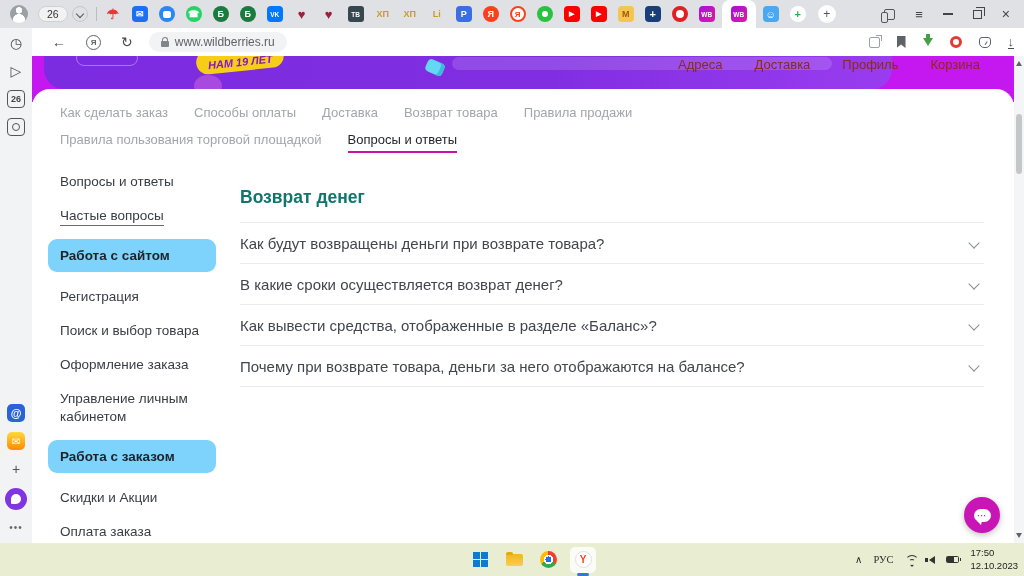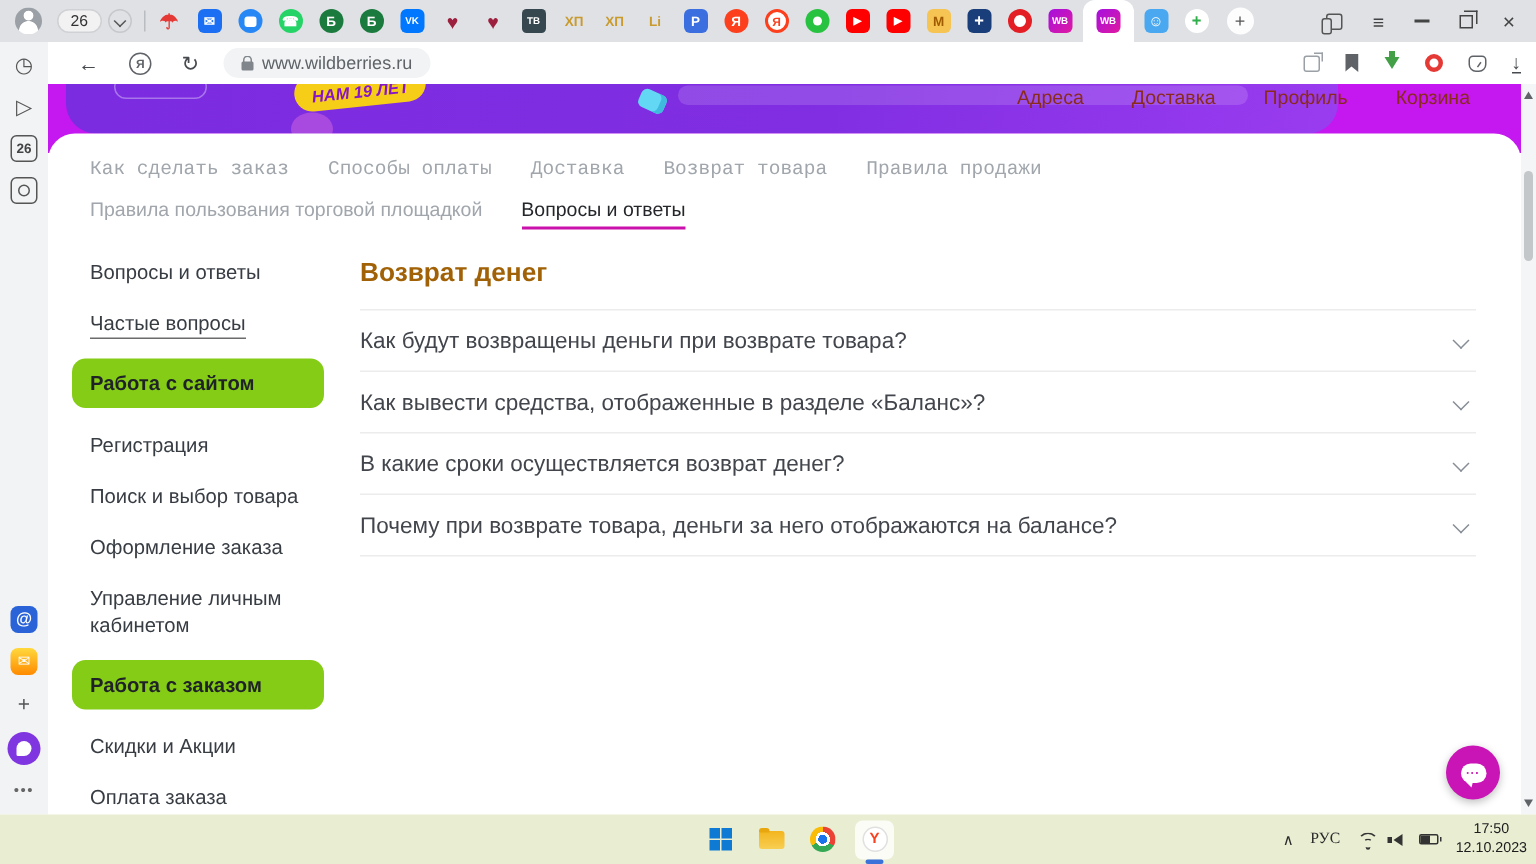--- a/index.html
+++ b/index.html
@@ -96,32 +96,32 @@
   #wb-header { position:absolute; left:0; top:0; width:100%; height:46px; background:#c517ef; overflow:hidden; }
   .hdr-links { position:absolute; top:1px; right:34px; display:flex; gap:32px; font-size:13px; color:#8a2a1a; }
   .banner { position:absolute; left:12px; top:0; width:848px; height:33px; background:linear-gradient(100deg,#7b2be0 0%, #812ee2 60%, #9a3cf0 100%); border-radius:0 0 20px 20px; }
   .banner-streak { position:absolute; right:60px; top:1px; width:380px; height:13px; background:rgba(255,255,255,0.14); border-radius:10px; }
   .banner-ghost { position:absolute; left:32px; top:-6px; width:62px; height:16px; border:1.4px solid rgba(255,255,255,0.35); border-radius:9px; }
   .banner-blob { position:absolute; left:150px; bottom:-8px; width:28px; height:22px; background:#a84ae0; border-radius:50%; }
   .banner-pill { position:absolute; left:152px; top:-9px; width:88px; height:24px; background:#f7ce17; border-radius:13px; transform:rotate(-6deg); display:flex; align-items:flex-end; justify-content:center; font-size:11px; font-weight:bold; font-style:italic; color:#8616c8; padding-bottom:3px; }
   .banner-confetti { position:absolute; left:382px; top:5px; width:18px; height:13px; background:#62d8f5; border-radius:4px; transform:rotate(24deg); box-shadow:inset -4px 0 0 #3fb9de; }
 
   #sheet { position:absolute; left:0; right:0; top:33px; bottom:0; background:#fff; border-radius:18px 18px 0 0; }
-  .nav1 { display:flex; gap:26px; padding:16px 0 0 28px; font-size:13px; color:#a0a6ac;font-family:Liberation Mono, monospace; }
+  .nav1 { display:flex; gap:26px; padding:16px 0 0 28px; font-size:13px; color:#a0a6ac; }
   .nav2 { display:flex; gap:26px; padding:12px 0 0 28px; font-size:13px; color:#a0a6ac; align-items:flex-start; }
   .nav-active { color:#24262a; border-bottom:2px solid #cb11ab; padding-bottom:4px; }
 
   .content { display:flex; margin-top:10px; }
   .side { width:168px; margin-left:16px; flex:0 0 auto; font-size:13.5px; color:#383d44; }
   .side-link { margin:16px 0 0 12px; line-height:18px; }
   .side-link.first { margin-top:10px; }
   .side-link .u { border-bottom:1px solid #6b6b6b; padding-bottom:2px; }
-  .side-hdr { margin-top:14px; background:#84cc16; border-radius:9px; padding:9px 12px; font-weight:bold; color:#1f2227; }
+  .side-hdr { margin-top:14px; background:#7dd3fc; border-radius:9px; padding:9px 12px; font-weight:bold; color:#1f2227; }
   .main { flex:1; margin:0 30px 0 24px; }
-  .main h1 { font-size:17.5px; color:#a16207; margin:8px 0 14px; }
+  .main h1 { font-size:17.5px; color:#0f766e; margin:24px 0 14px; }
   .qrow { display:flex; align-items:center; justify-content:space-between; border-top:1px solid #ececec; height:41px; font-size:15px; color:#42464c; }
   .chev { width:8px; height:8px; border-right:1.8px solid #878d95; border-bottom:1.8px solid #878d95; transform:rotate(45deg); margin-right:6px; flex:0 0 auto; }
 
   .fab { position:absolute; left:964px; top:497px; width:36px; height:36px; border-radius:50%; background:#c915b5; display:flex; align-items:center; justify-content:center; box-shadow:0 2px 6px rgba(0,0,0,0.25); }
   .fab-bubble { width:17px; height:13px; background:#fff; border-radius:7px; position:relative; display:flex; align-items:center; justify-content:center; font-size:8px; color:#c915b5; letter-spacing:0.5px; font-weight:bold; }
   .fab-bubble::after { content:""; position:absolute; left:3px; bottom:-3px; width:0; height:0; border-left:4px solid transparent; border-right:1px solid transparent; border-top:4px solid #fff; }
 
   
   #taskbar { position:absolute; left:0; top:543px; width:1024px; height:33px; background:#e9edd2; }
   .tb-center { position:absolute; left:50%; top:0; height:33px; transform:translateX(-44px); display:flex; align-items:center; gap:10px; }
@@ -139,21 +139,21 @@
   .tb-right { position:absolute; right:6px; top:0; height:33px; display:flex; align-items:center; gap:11px; color:#2b2b2b; }
   .tray-chев { font-size:10px; }
   .tray-lang { font-size:10.5px;font-family:Liberation Serif, serif; }
   .wifi { width:14px; height:10px; position:relative; }
   .wifi::before { content:""; position:absolute; left:1px; top:0; width:12px; height:12px; border:1.6px solid #333; border-color:#333 transparent transparent transparent; border-radius:50%; }
   .wifi::after { content:""; position:absolute; left:5px; top:4px; width:4px; height:4px; border:1.6px solid #333; border-color:#333 transparent transparent transparent; border-radius:50%; box-shadow:0 3px 0 -1.5px #333; }
   .spk { width:0; height:0; border-top:4px solid transparent; border-bottom:4px solid transparent; border-right:6px solid #333; position:relative; }
   .spk::before { content:""; position:absolute; left:-4px; top:-2px; width:3px; height:4px; background:#333; }
   .batt { width:13px; height:7px; border:1.2px solid #333; border-radius:1.5px; position:relative; background:linear-gradient(90deg,#333 0 60%, transparent 60%); }
   .batt::after { content:""; position:absolute; right:-3px; top:1px; width:1.8px; height:3px; background:#333; }
-  .clockblk { text-align:center; font-size:9.5px; line-height:1.35; color:#1d1d1d; }
+  .clockblk { text-align:left; font-size:9.5px; line-height:1.35; color:#1d1d1d; }
 </style>
 </head>
 <body>
 
 <div id="tabbar">
   <span class="avatar"></span>
   <span class="counter">26</span>
   <span class="counter-chev"></span>
   <span class="vdiv"></span>
   <div class="favs">
@@ -278,25 +278,25 @@
 
       </div>
 
       <div class="main">
         <h1>Возврат денег</h1>
         <div class="qrow">
           <span>Как будут возвращены деньги при возврате товара?</span>
           <span class="chev"></span>
         </div>
         <div class="qrow">
-          <span>Как вывести средства, отображенные в разделе «Баланс»?</span>
+          <span>В какие сроки осуществляется возврат денег?</span>
           <span class="chev"></span>
         </div>
         <div class="qrow">
-          <span>В какие сроки осуществляется возврат денег?</span>
+          <span>Как вывести средства, отображенные в разделе «Баланс»?</span>
           <span class="chev"></span>
         </div>
         <div class="qrow">
           <span>Почему при возврате товара, деньги за него отображаются на балансе?</span>
           <span class="chev"></span>
         </div>
         <div class="qrow" style="height:0;"></div>
       </div>
     </div>
   </div>

